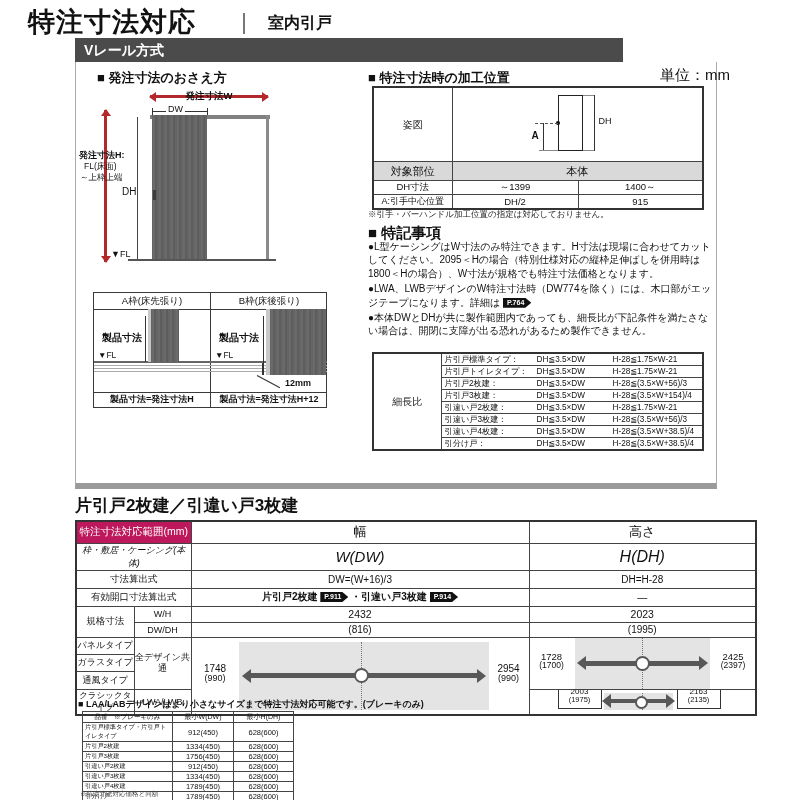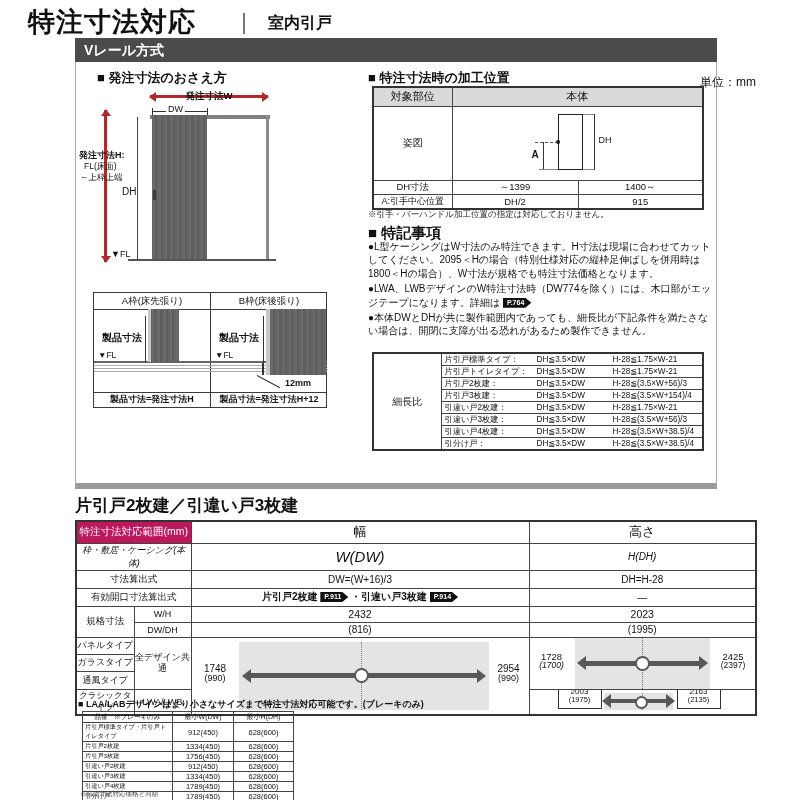--- a/index.html
+++ b/index.html
@@ -40,21 +40,21 @@
   .wood{background:repeating-linear-gradient(90deg,#616161 0px,#6f6f6f 2px,#585858 4px,#6a6a6a 6px);}
   .small-two-line{line-height:1.05;}
 </style>
 </head>
 <body>
 
 <div class="abs b" style="left:28px;top:4px;font-size:27px;letter-spacing:1px;">特注寸法対応</div>
 <div class="abs" style="left:243px;top:13px;width:2px;height:21px;background:#777;"></div>
 <div class="abs b" style="left:268px;top:13px;font-size:16px;">室内引戸</div>
 
-<div class="abs b" style="left:75px;top:38px;width:642px;height:24px;background:#4b4b4b;color:#fff;
+<div class="abs b" style="left:75px;top:38px;width:548px;height:24px;background:#4b4b4b;color:#fff;
      font-size:14px;line-height:24px;padding-left:9px;box-sizing:border-box;">Vレール方式</div>
 
 <div class="abs" style="left:75px;top:62px;width:642px;height:427px;box-sizing:border-box;
      border-left:1px solid #aaa;border-right:1px solid #aaa;border-bottom:6px solid #9a9a9a;"></div>
 
 <div class="abs b" style="left:97px;top:69px;font-size:13px;">■ 発注寸法のおさえ方</div>
 
 <div class="abs harrow" style="left:150px;top:95px;width:118px;"></div>
 <div class="abs b ctr" style="left:150px;top:90px;width:118px;font-size:9.5px;">発注寸法W</div>
 
@@ -103,50 +103,50 @@
   <div class="abs" style="left:168px;top:70px;width:1px;height:12px;background:#333;z-index:3;"></div>
   <div class="abs" style="left:163px;top:82px;width:26px;height:1px;background:#333;z-index:3;transform:rotate(28deg);transform-origin:left center;"></div>
   <div class="abs b" style="left:190px;top:85px;font-size:9px;z-index:3;background:#fff;padding:0 1px;">12mm</div>
 
   <div class="abs" style="left:0;top:99px;width:233px;height:1px;background:#3a3a3a;"></div>
   <div class="abs ctr b" style="left:0;top:100px;width:116px;height:13px;line-height:13px;font-size:9px;">製品寸法=発注寸法H</div>
   <div class="abs ctr b" style="left:117px;top:100px;width:116px;height:13px;line-height:13px;font-size:9px;">製品寸法=発注寸法H+12</div>
 </div>
 
 <div class="abs b" style="left:368px;top:69px;font-size:13px;">■ 特注寸法時の加工位置</div>
-<div class="abs" style="left:660px;top:74px;font-size:12px;margin-left:40px;">単位：mm</div>
+<div class="abs" style="left:660px;top:66px;font-size:15px;">単位：mm</div>
 
 <table class="abs bt" style="left:372px;top:86px;width:330px;">
   <colgroup>
       <col style="width:79px">
       <col style="width:126px">
       <col style="width:125px">
     </colgroup>
   <tbody>
-      <tr style="height:19px;background:#d9d9d9;">
-    <td class="ctr" style="font-size:11px;">対象部位</td>
-    <td class="ctr" colspan="2" style="font-size:11px;">本体</td>
-  </tr>
-  <tr style="height:73px;">
+      <tr style="height:73px;">
     <td class="ctr" style="font-size:10px;">姿図</td>
     <td colspan="2">
       <div style="position:relative;width:100%;height:73px;">
         <div class="abs" style="left:105px;top:7px;width:25px;height:56px;border:1.5px solid #222;box-sizing:border-box;"></div>
         <div class="abs" style="left:141px;top:7px;width:1px;height:56px;background:#333;"></div>
         <div class="abs" style="left:130px;top:7px;width:11px;height:1px;background:#888;"></div>
         <div class="abs" style="left:130px;top:62px;width:11px;height:1px;background:#888;"></div>
         <div class="abs" style="left:146px;top:28px;font-size:9px;">DH</div>
         <div class="abs" style="left:103px;top:33px;width:4px;height:4px;background:#111;border-radius:50%;"></div>
         <div class="abs" style="left:82px;top:35px;width:23px;height:0;border-top:1px dashed #555;"></div>
         <div class="abs" style="left:90px;top:35px;width:1px;height:28px;background:#333;"></div>
         <div class="abs" style="left:86px;top:62px;width:19px;height:1px;background:#888;"></div>
         <div class="abs b" style="left:79px;top:42px;font-size:10px;">A</div>
       </div>
     </td>
   </tr>
+  <tr style="height:19px;background:#d9d9d9;">
+    <td class="ctr" style="font-size:11px;">対象部位</td>
+    <td class="ctr" colspan="2" style="font-size:11px;">本体</td>
+  </tr>
   <tr style="height:13px;">
     <td class="ctr" style="font-size:9.5px;">DH寸法</td>
     <td class="ctr" style="font-size:9.5px;">～1399</td>
     <td class="ctr" style="font-size:9.5px;">1400～</td>
   </tr>
   <tr style="height:14px;">
     <td class="ctr b" style="font-size:9px;">A:引手中心位置</td>
     <td class="ctr" style="font-size:9.5px;">DH/2</td>
     <td class="ctr" style="font-size:9.5px;">915</td>
   </tr>
@@ -209,21 +209,21 @@
     </colgroup>
   <tbody>
       <tr style="height:22px;">
     <td colspan="2" class="ctr" style="background:#be185d;color:#fff;font-size:10.5px;">特注寸法対応範囲(mm)</td>
     <td class="ctr b" style="font-size:13px;">幅</td>
     <td class="ctr b" style="font-size:13px;">高さ</td>
   </tr>
   <tr style="height:24px;font-style:italic;">
     <td colspan="2" class="ctr" style="font-size:9px;">枠・敷居・ケーシング(本体)</td>
     <td class="ctr b" style="font-size:15px;">W(DW)</td>
-    <td class="ctr b" style="font-size:10px;">H(DH)</td>
+    <td class="ctr b" style="font-size:16px;">H(DH)</td>
   </tr>
   <tr style="height:18px;">
     <td colspan="2" class="ctr" style="font-size:9.5px;">寸法算出式</td>
     <td class="ctr" style="font-size:10px;">DW=(W+16)/3</td>
     <td class="ctr" style="font-size:10px;">DH=H-28</td>
   </tr>
   <tr style="height:18px;">
     <td colspan="2" class="ctr" style="font-size:9.5px;">有効開口寸法算出式</td>
     <td class="ctr" style="font-size:10px;">
       <span class="b">片引戸2枚建</span>
@@ -262,21 +262,21 @@
         <div class="rarrow" style="left:58px;right:51px;top:31.5px;"></div>
         <div class="rcircle" style="left:162px;top:26px;"></div>
       </div>
     </td>
     <td rowspan="3" style="padding:0;">
       <div style="position:relative;width:100%;height:51px;">
         <div class="band" style="left:45px;right:45px;top:0;bottom:0;"></div>
         <div class="dotv" style="left:112px;top:0;bottom:0;"></div>
         <div class="abs ctr small-two-line" style="left:0px;top:14px;width:44px;font-size:9.5px;">
           <div>1728</div>
-          <div style="font-size:8.5px;font-style:italic;">(1700)</div>
+          <div style="font-size:8.5px;">(1700)</div>
         </div>
         <div class="abs ctr small-two-line" style="right:0px;top:14px;width:44px;font-size:9.5px;">
           <div>2425</div>
           <div style="font-size:8.5px;">(2397)</div>
         </div>
         <div class="rarrow" style="left:55px;right:55px;top:23px;"></div>
         <div class="rcircle" style="left:105px;top:18px;"></div>
       </div>
     </td>
   </tr>

